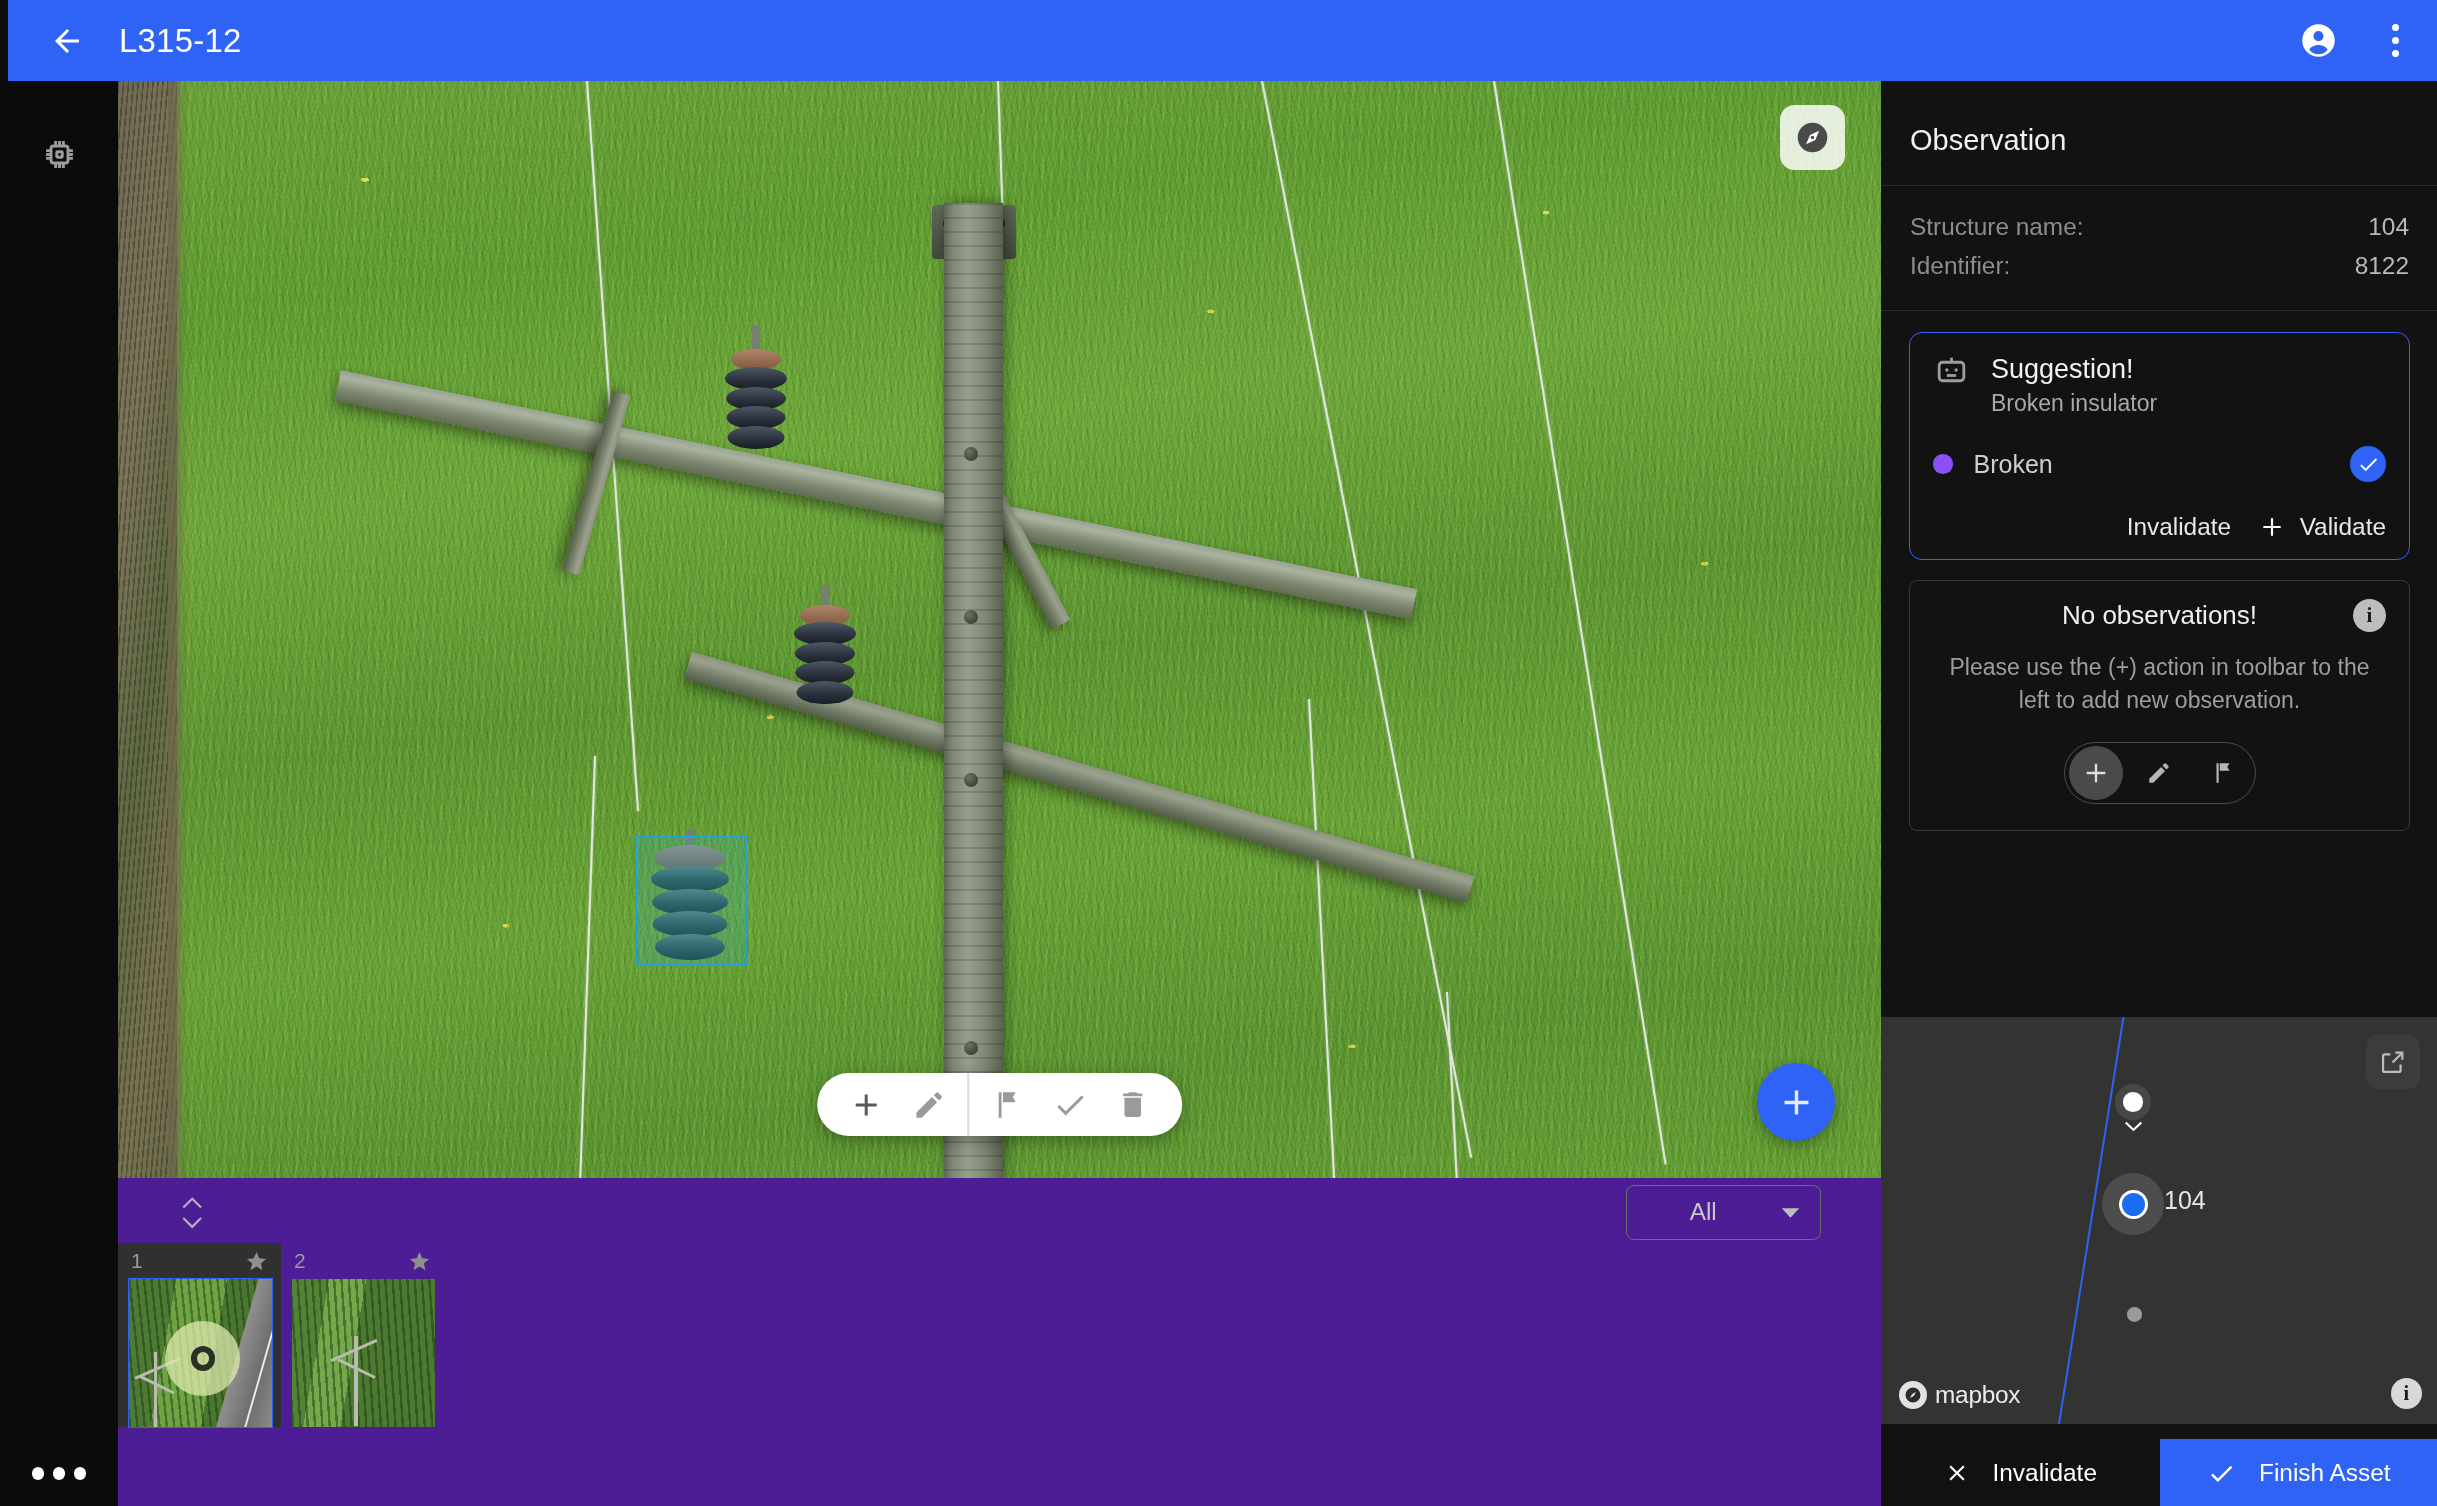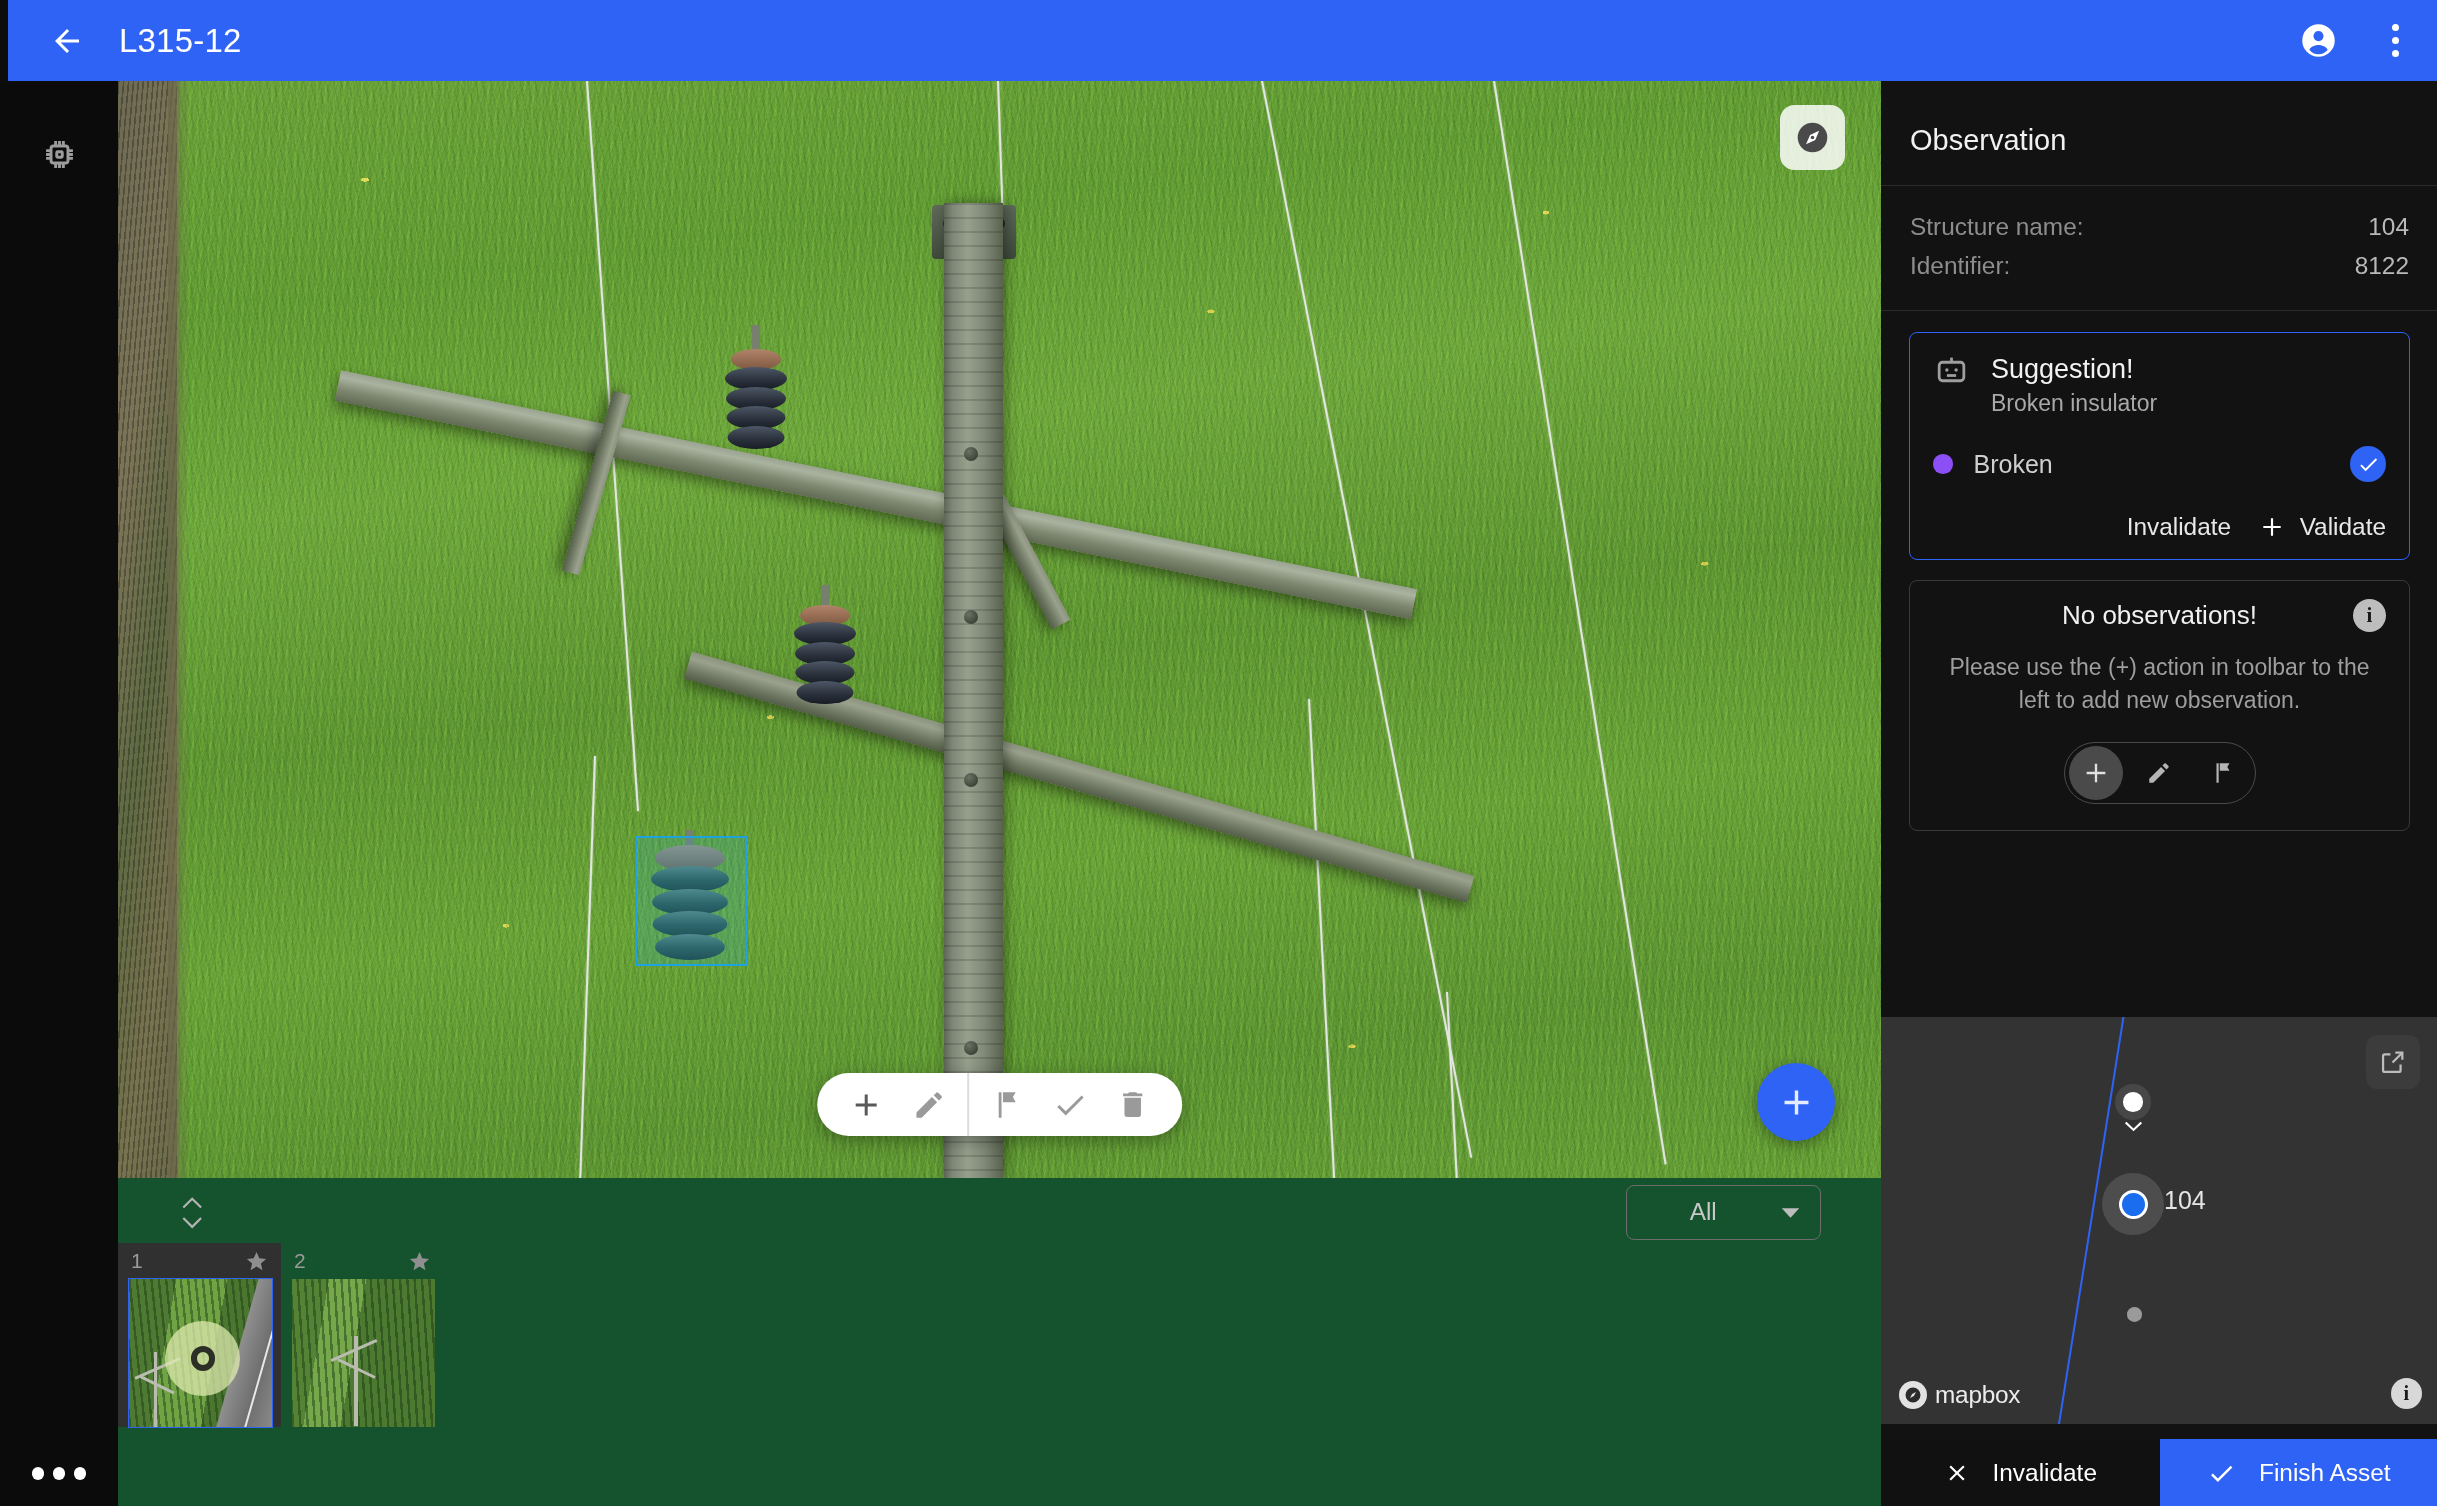--- a/index.html
+++ b/index.html
@@ -154,21 +154,21 @@
   .fab {
     position:absolute; right:46px; bottom:37px; width:78px; height:78px;
     border-radius:50%; background:#2f63f5;
     display:flex; align-items:center; justify-content:center;
     cursor:pointer; box-shadow:0 4.1px 14.6px rgba(0,0,0,.35);
   }
 
   
   .strip {
     position:absolute; left:118px; top:1178px; width:1763px; height:329px;
-    background:#14532d;
+    background:#4c1d95;
   }
   .strip-head { position:relative; height:65px; }
   .sortbtn {
     position:absolute; left:45px; top:9.8px; width:59px; height:50px;
     display:flex; flex-direction:column; align-items:center; justify-content:center; gap:3.3px; cursor:pointer;
   }
   .filter {
     position:absolute; right:60px; top:6.5px; width:195px; height:55px;
     border:0.8px solid #6d6d6d; border-radius:8.1px;
     display:flex; align-items:center; cursor:pointer;
@@ -206,21 +206,21 @@
 
   
   .panel { position:absolute; left:1881px; top:81px; width:557px; height:1426px; background:#121212; }
   .panel-title { padding:37px 29px 28px; color:#f1f1f1; font-size:29px; border-bottom:0.8px solid #2a2a2a;margin-top:6px; }
   .meta { padding:21px 29px 24.4px; border-bottom:0.8px solid #2a2a2a; }
   .meta-row { display:flex; justify-content:space-between; align-items:center; padding:5.7px 0; }
   .meta-k { color:#8d8d8d; font-size:24.4px; }
   .meta-v { color:#b9b9b9; font-size:24.4px; }
 
   .card { margin:21px 28px 0; border:0.8px solid #3a3a3a; border-radius:8.1px; padding:19.5px 23px 18px; }
-  .card.sugg { border-color:#2f63f5; }
+  .card.sugg { border-color:#2f63f5;border-radius:13px; }
   .sugg-head { display:flex; align-items:flex-start; gap:21px; }
   .sugg-txt { padding-top:1.6px; }
   .sugg-title { color:#f2f2f2; font-size:27px; margin-bottom:4.9px; }
   .sugg-sub { color:#a8a8a8; font-size:23px; }
   .sugg-row { display:flex; align-items:center; gap:21px; margin-top:29px; }
   .sugg-dot { width:19.5px; height:19.5px; border-radius:50%; background:#8b4ff5; flex:0 0 auto; }
   .sugg-lbl { flex:1; color:#cfcfcf; font-size:25px; }
   .chk { width:36px; height:36px; border-radius:50%; background:#2f63f5; display:flex; align-items:center; justify-content:center; cursor:pointer; }
   .sugg-acts { display:flex; justify-content:flex-end; align-items:center; gap:28px; margin-top:31px; }
   .lnkbtn { color:#e8e8e8; font-size:24.4px; cursor:pointer; }

